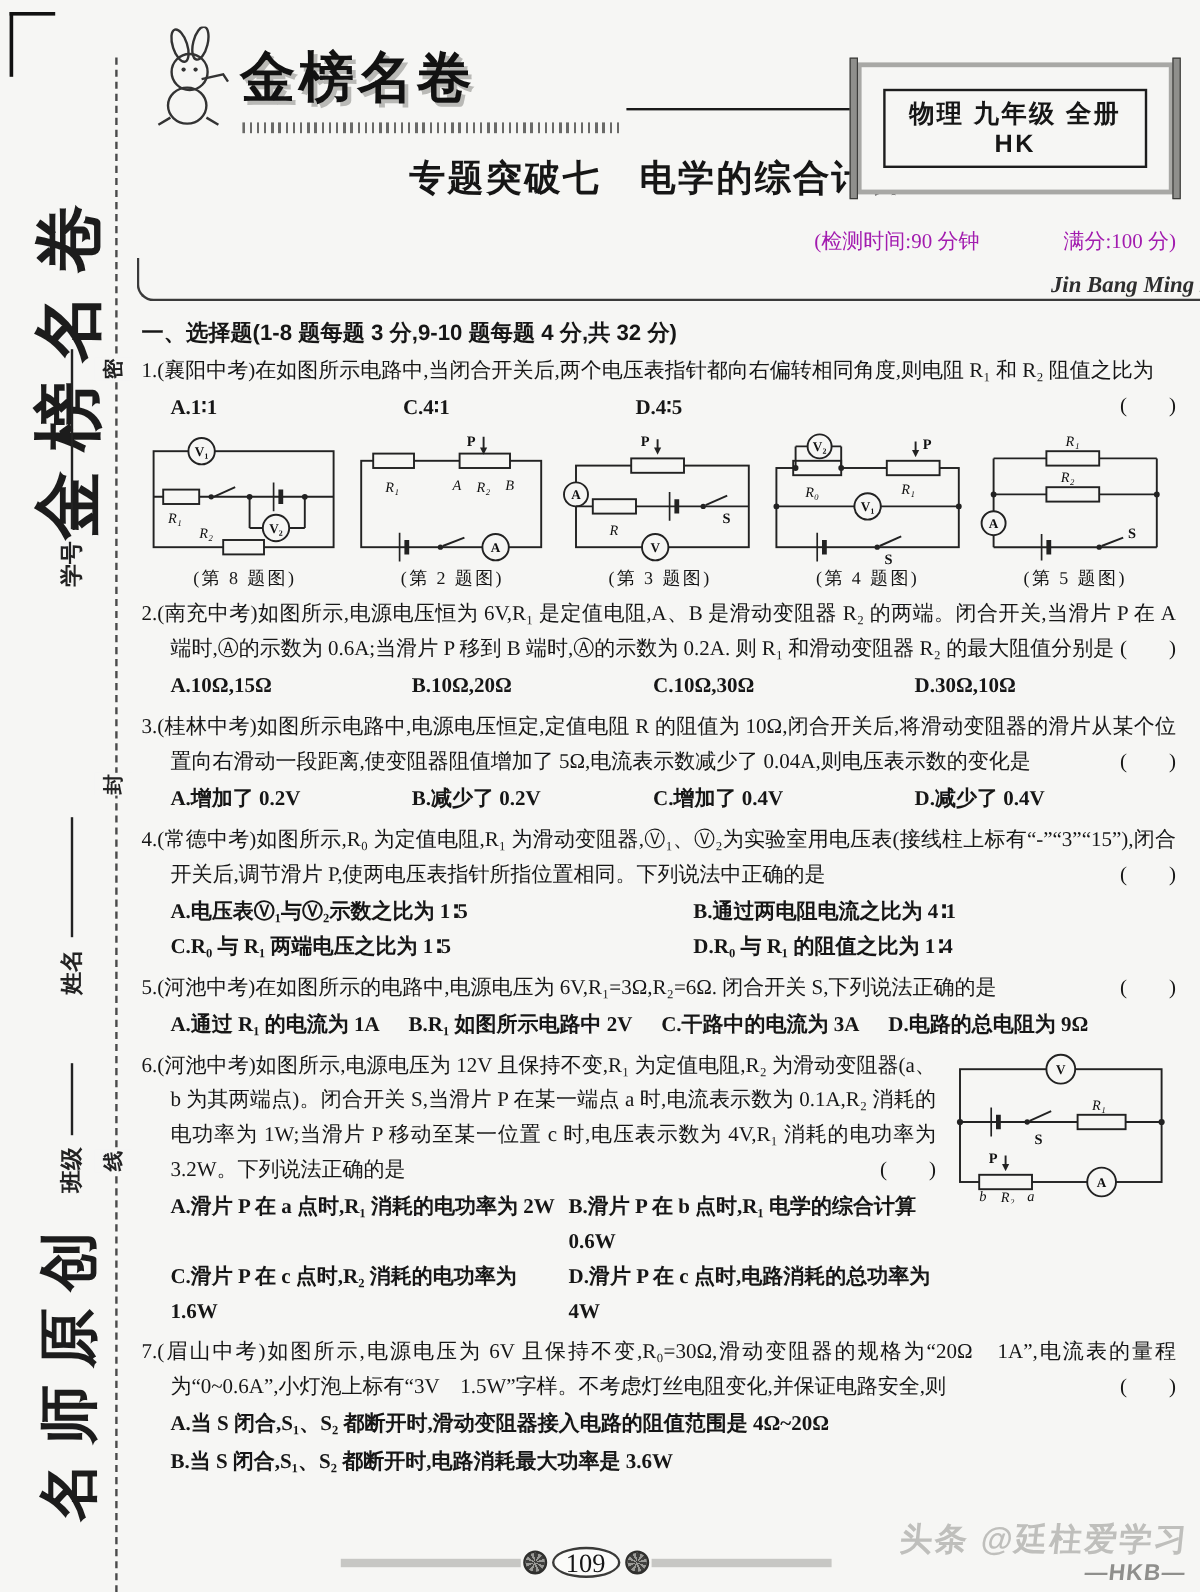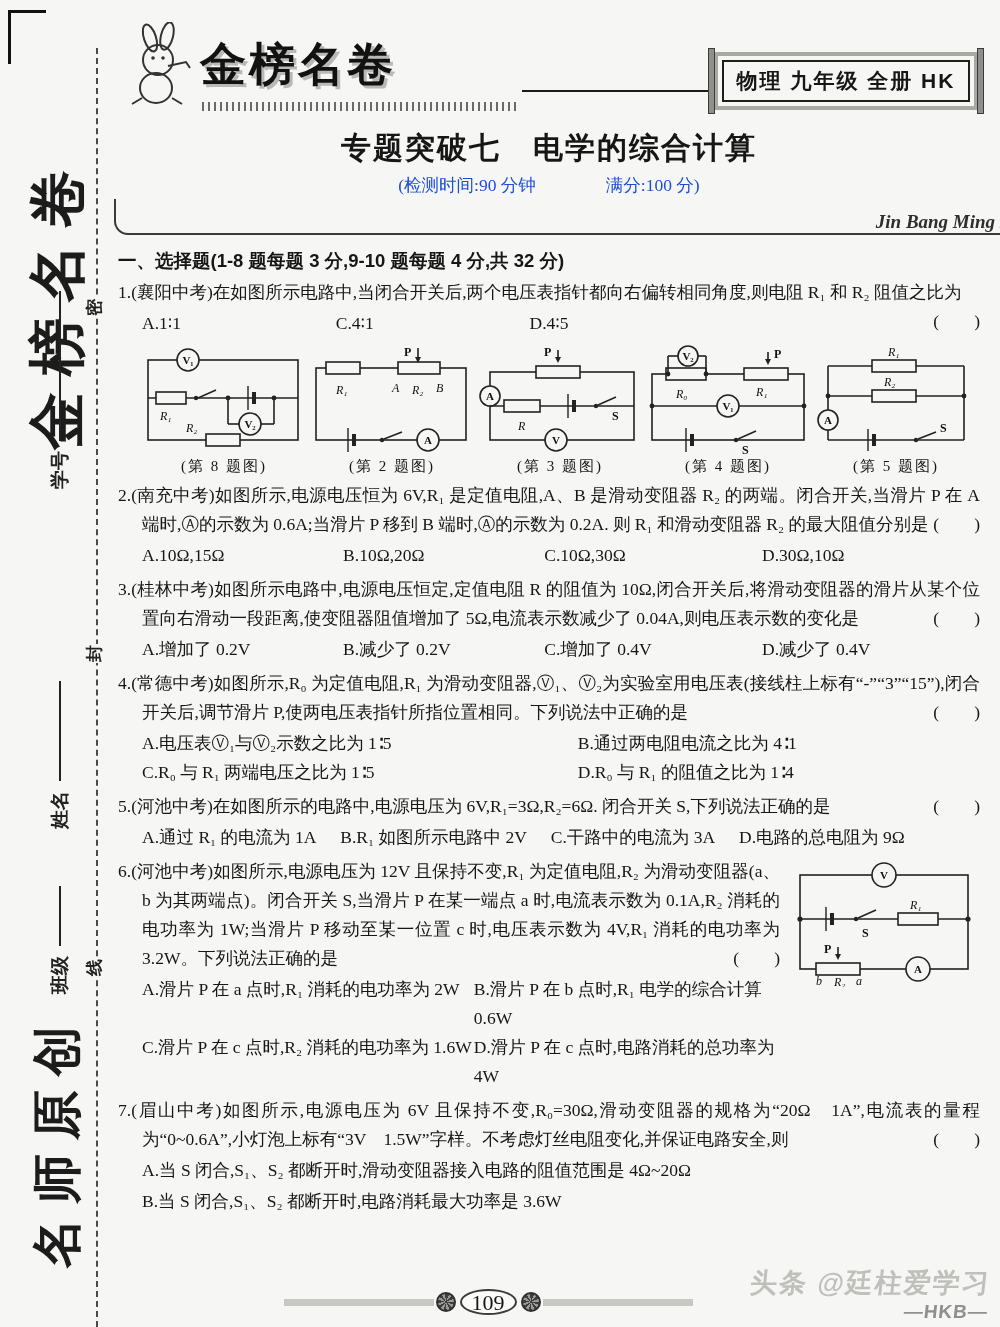--- a/index.html
+++ b/index.html
@@ -39,50 +39,50 @@
   .masthead { position:relative; height:100px; }
   .rabbit { position:absolute; left:6px; top:6px; }
   .logo-text { position:absolute; left:82px; top:18px; font-size:46px; font-weight:900;
     letter-spacing:3px; color:#121212; text-shadow:3px 3px 0 #b9b9b6;
     font-family:"Liberation Sans","DejaVu Sans",sans-serif; }
   .logo-hatch { position:absolute; left:84px; top:86px; width:318px; height:9px;
     background:repeating-linear-gradient(90deg,#6a6a68 0 2px,transparent 2px 6px); }
   .masthead-rule { position:absolute; left:404px; top:74px; width:200px;
     border-top:2.5px solid #1a1a1a; }
   .badge { position:absolute; left:596px; top:36px; width:264px;
-    border:4px solid #a8a8a5; background:#f6f6f4; padding:4px; }
+    border:4px solid #a8a8a5; background:#f6f6f4; padding:18px; }
   .badge-inner { border:2px solid #1d1d1d; padding:5px 6px; text-align:center;
     font-size:21px; font-weight:900; letter-spacing:2px;
     font-family:"Liberation Sans","DejaVu Sans",sans-serif; }
   .badge-cap { position:absolute; top:-8px; bottom:-8px; width:7px; background:#8f8f8c;
     border:1.5px solid #3c3c3a; }
   .badge-cap.left { left:-10px; } .badge-cap.right { right:-10px; }
 
   .paper-title { margin-top:12px; text-align:center; font-size:30px; font-weight:900;
     letter-spacing:2px; font-family:Liberation Mono, monospace; }
-  .paper-meta { margin-top:4px; text-align:center; font-size:17.5px; color:#1d4ed8; }
+  .paper-meta { margin-top:20px; text-align:right; font-size:17.5px; color:#a21caf; }
   .bracket { position:relative; height:36px; margin:2px 0 0 -4px; width:968px;
     border-left:2.5px solid #3a3a3a; border-right:2.5px solid #3a3a3a;
     border-bottom:2.5px solid #3a3a3a; border-radius:0 0 14px 14px; }
   .brand-script { position:absolute; right:40px; bottom:0; font-style:italic;
     font-weight:bold; font-size:19px; color:#2e2e2e; }
 
   .section-head { margin-top:13px; font-size:18.5px; font-weight:900;
     font-family:"Liberation Sans","DejaVu Sans",sans-serif; }
 
   .q { margin-top:5px; font-size:17.5px; line-height:29px; }
   .q-text { text-align:justify; padding-left:24px; text-indent:-24px; }
   .q-paren { float:right; padding-left:8px; }
-  .opts { margin-left:24px; margin-top:2px; }
+  .opts { margin-left:24px; margin-top:2px;font-weight:bold; }
   .opt4 { display:grid; grid-template-columns:24% 24% 26% 26%; }
   .opt2 { display:grid; grid-template-columns:52% 48%; }
   .optline { display:flex; gap:24px; }
   .optblock div { margin-top:2px; }
 
-  .fig-row { display:flex; justify-content:flex-end; margin:6px 0 2px 2px; }
+  .fig-row { display:flex; justify-content:space-between; margin:6px 0 2px 2px; }
   figure { text-align:center; }
   figcaption { font-size:15px; letter-spacing:2px; margin-top:1px; }
   svg.ckt { display:block; }
   svg.ckt .wire { stroke:#222; stroke-width:1.6; fill:none; }
   svg.ckt .box  { stroke:#222; stroke-width:1.6; fill:#f6f6f4; }
   svg.ckt .thin { stroke:#222; stroke-width:1.4; }
   svg.ckt .thick{ stroke:#222; stroke-width:4; }
   svg.ckt .dot  { fill:#222; }
   svg.ckt text  { font-size:12px; font-style:italic; font-family:"Liberation Serif",serif; fill:#111; }
   svg.ckt text.meter { font-style:normal; font-size:11px; text-anchor:middle; font-weight:bold; }

